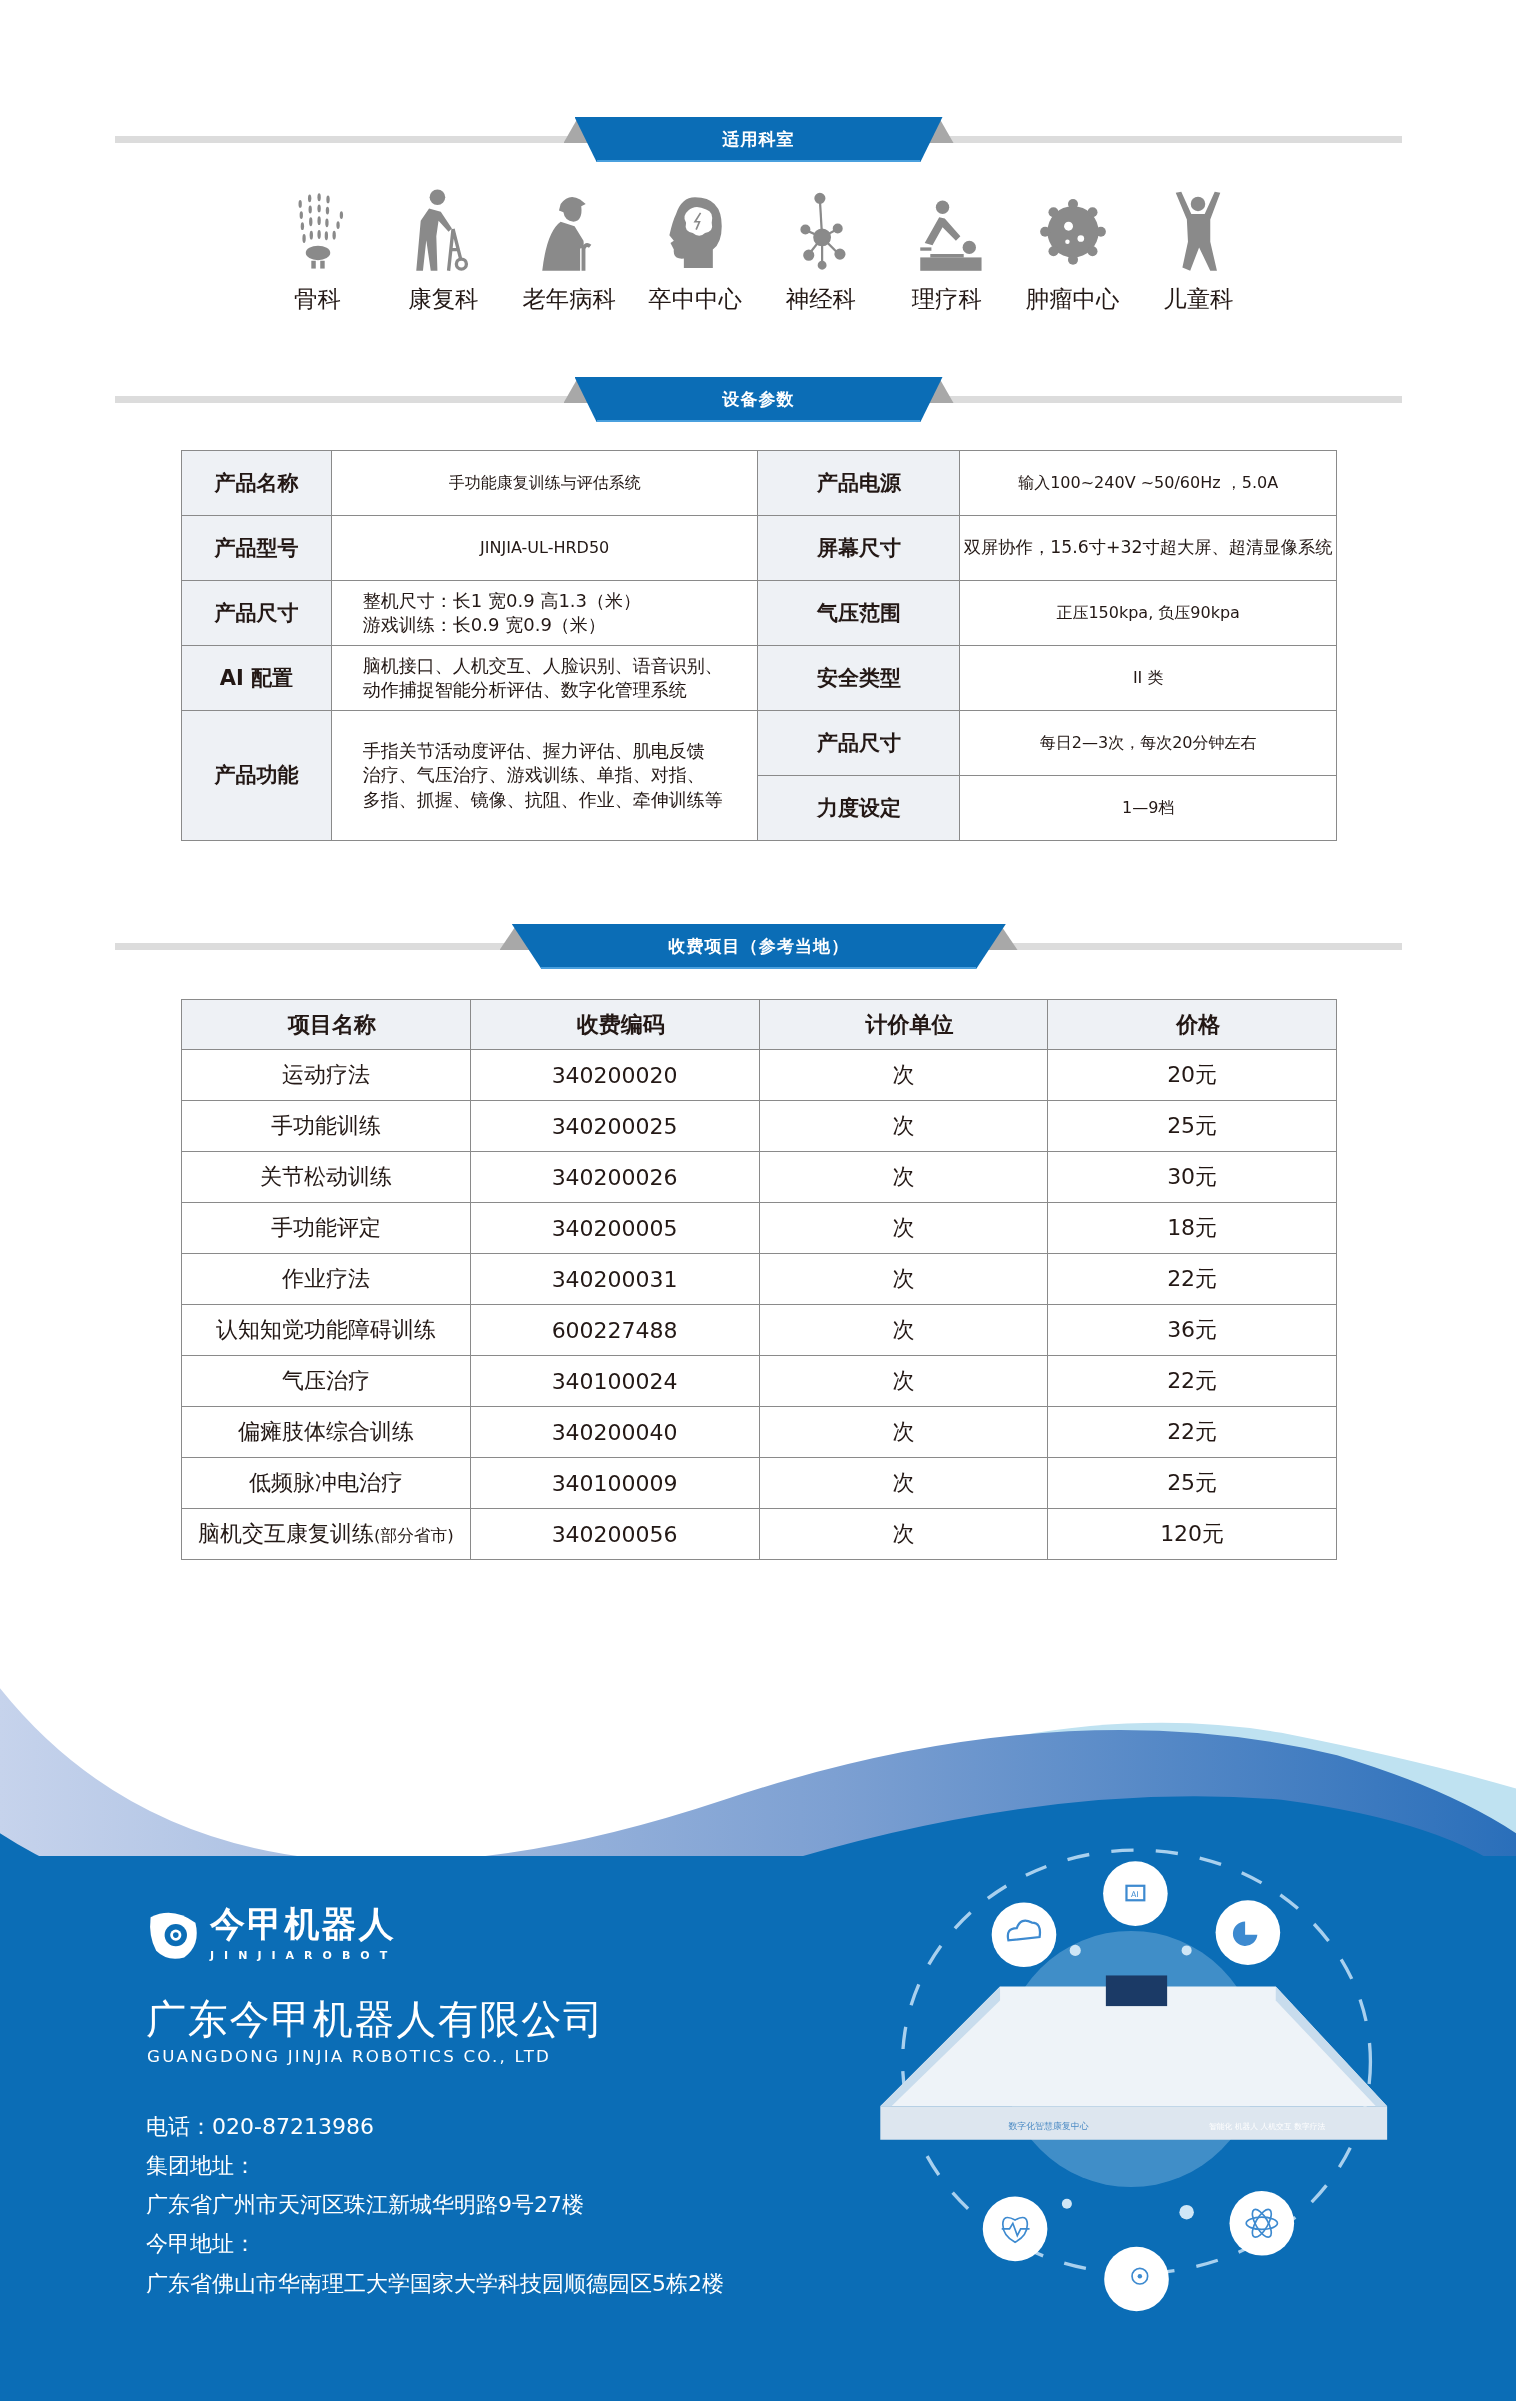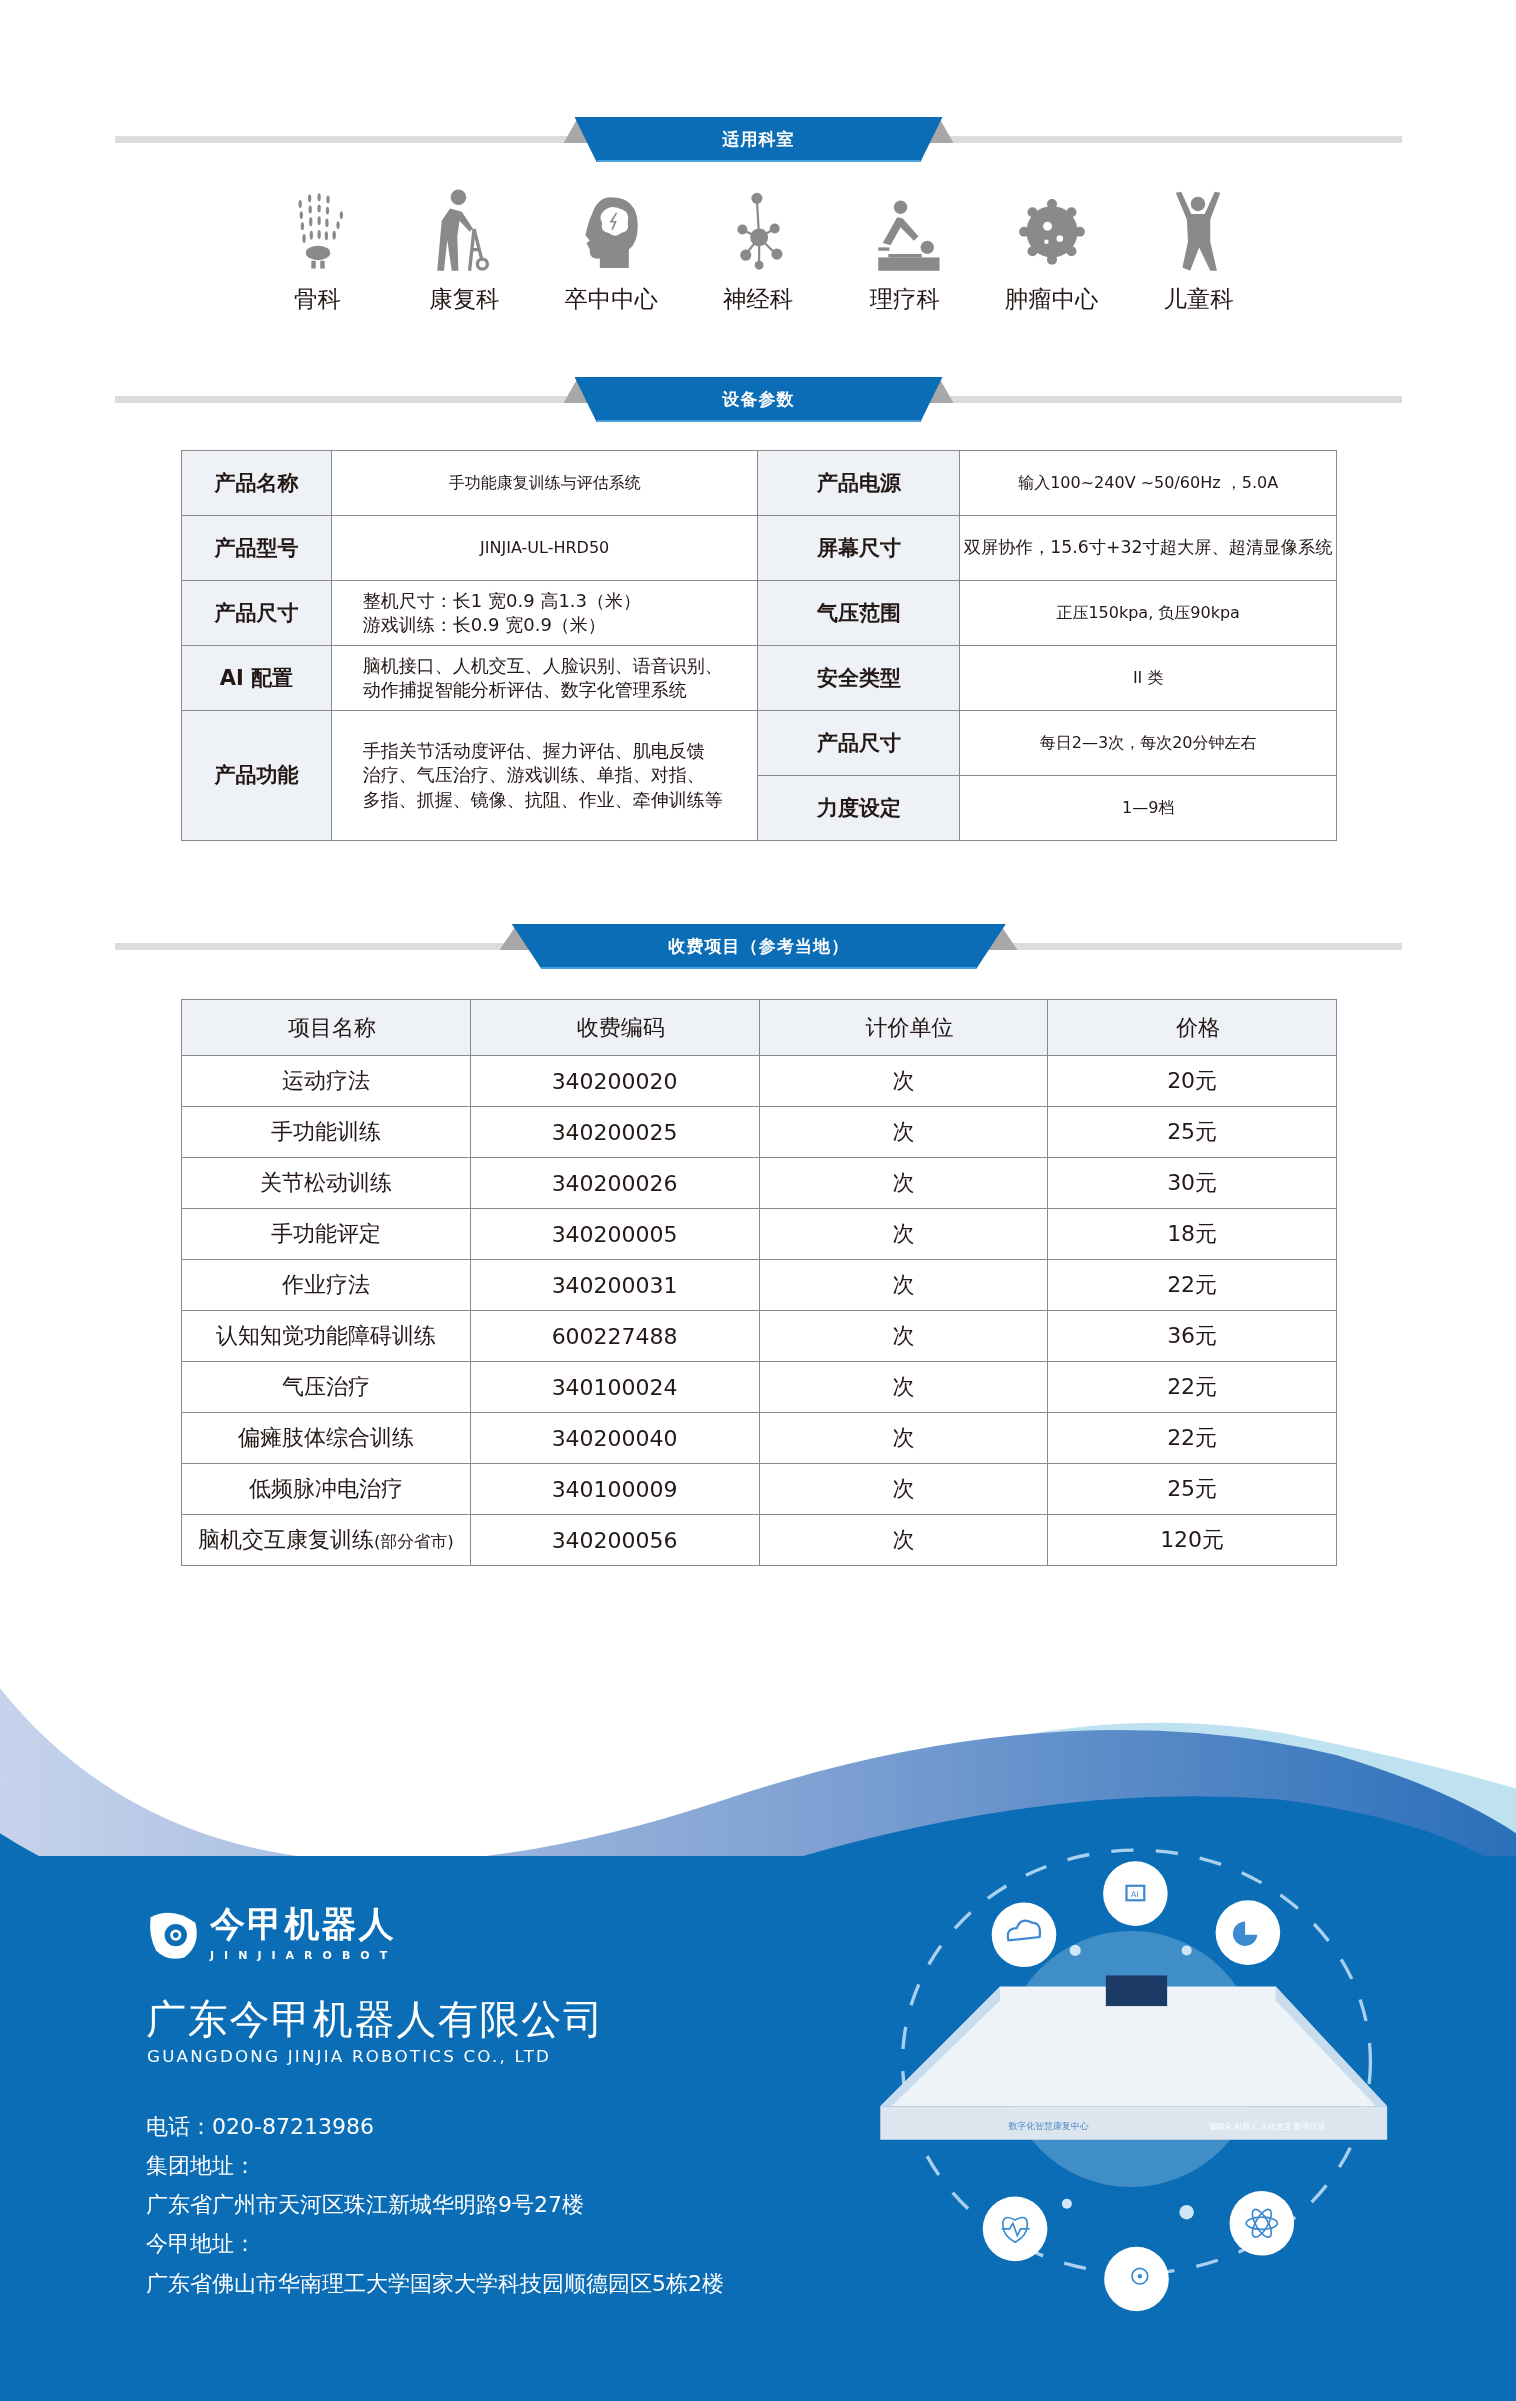--- a/index.html
+++ b/index.html
@@ -26,21 +26,21 @@
   table { border-collapse: collapse; position: absolute; }
   .spec { left: 181px; top: 450px; width: 1156px; }
   .spec td { border: 1.7px solid #8a8a8a; font-size: 16px; text-align: center; vertical-align: middle; height: 65px; line-height: 1.35; }
   .spec td.k { background: #eef1f5; font-weight: bold; font-size: 21px; }
   .spec td.left-text { text-align: left; padding-left: 31px; font-size: 18px; }
   .spec td.small { font-size: 17.3px; }
 
   
   .fee { left: 181px; top: 999px; width: 1156px; }
   .fee th, .fee td { border: 1.7px solid #8a8a8a; font-size: 22px; text-align: center; vertical-align: middle; height: 51px; font-weight: normal; }
-  .fee th { background: #eef1f5; height: 56px; font-weight: normal; padding-left: 12px; }
+  .fee th { background: #eef1f5; height: 50px; font-weight: bold; padding-left: 12px; }
   .fee .note { font-size: 16.7px; }
 
   
   .wave { position: absolute; left: 0; top: 1666px; width: 1516px; height: 234px; }
   .footer-bg { position: absolute; left: 0; top: 1856px; width: 1516px; height: 546px; background: #0b6db6; }
   .logo { position: absolute; left: 145px; top: 1906px; display: flex; align-items: center; color: #fff; }
   .logo-mark { width: 56px; height: 56px; }
   .logo-text { margin-left: 9px; }
   .logo-cn { font-size: 35px; font-weight: bold; letter-spacing: 2.2px; line-height: 1; }
   .logo-en { font-size: 11px; font-weight: bold; letter-spacing: 10px; margin-top: 7px; }
@@ -96,20 +96,28 @@
     <svg viewBox="0 0 140 150">
       <circle cx="60" cy="18" r="14" fill="#8a8a8a"></circle>
       <path d="M45 38 L30 60 L22 150 L34 150 L40 95 L48 150 L60 150 L58 88 L62 60 L80 80 L86 74 L66 44 Z" fill="#8a8a8a"></path>
       <path d="M88 75 L80 150 M88 75 L102 130 M84 112 L100 112" stroke="#8a8a8a" stroke-width="6" fill="none"></path>
       <circle cx="103" cy="138" r="9" stroke="#8a8a8a" stroke-width="6" fill="none"></circle>
     </svg>
     <div class="dept-label">康复科</div>
   </div>
   <div class="dept">
     <svg viewBox="0 0 140 150">
+      <path d="M55 30 Q70 10 90 22 L100 30 L92 34 Q95 60 78 62 Q62 60 60 45 L52 42 Z" fill="#8a8a8a"></path>
+      <path d="M55 62 Q30 80 22 150 L90 150 L90 110 Q98 110 96 96 L80 70 Z" fill="#8a8a8a"></path>
+      <path d="M96 150 L96 110 Q100 100 108 106" stroke="#8a8a8a" stroke-width="7" fill="none"></path>
+    </svg>
+    <div class="dept-label">老年病科</div>
+  </div>
+  <div class="dept">
+    <svg viewBox="0 0 140 150">
       <path d="M70 18 Q118 18 118 70 Q118 100 102 112 L102 145 L50 145 L50 128 Q30 130 32 112 L26 100 L32 96 L24 86 Q30 60 36 48 Q46 18 70 18 Z" fill="#8a8a8a"></path>
       <path d="M58 42 Q70 30 90 40 Q104 44 100 64 Q104 80 88 82 Q78 92 66 82 Q50 80 54 64 Q46 52 58 42 Z" fill="#fff"></path>
       <path d="M80 46 L70 62 L78 62 L72 76" stroke="#8a8a8a" stroke-width="3" fill="none"></path>
     </svg>
     <div class="dept-label">卒中中心</div>
   </div>
   <div class="dept">
     <svg viewBox="0 0 140 150">
       <g stroke="#8a8a8a" stroke-width="4" fill="#8a8a8a">
         <line x1="68" y1="22" x2="72" y2="90"></line>

